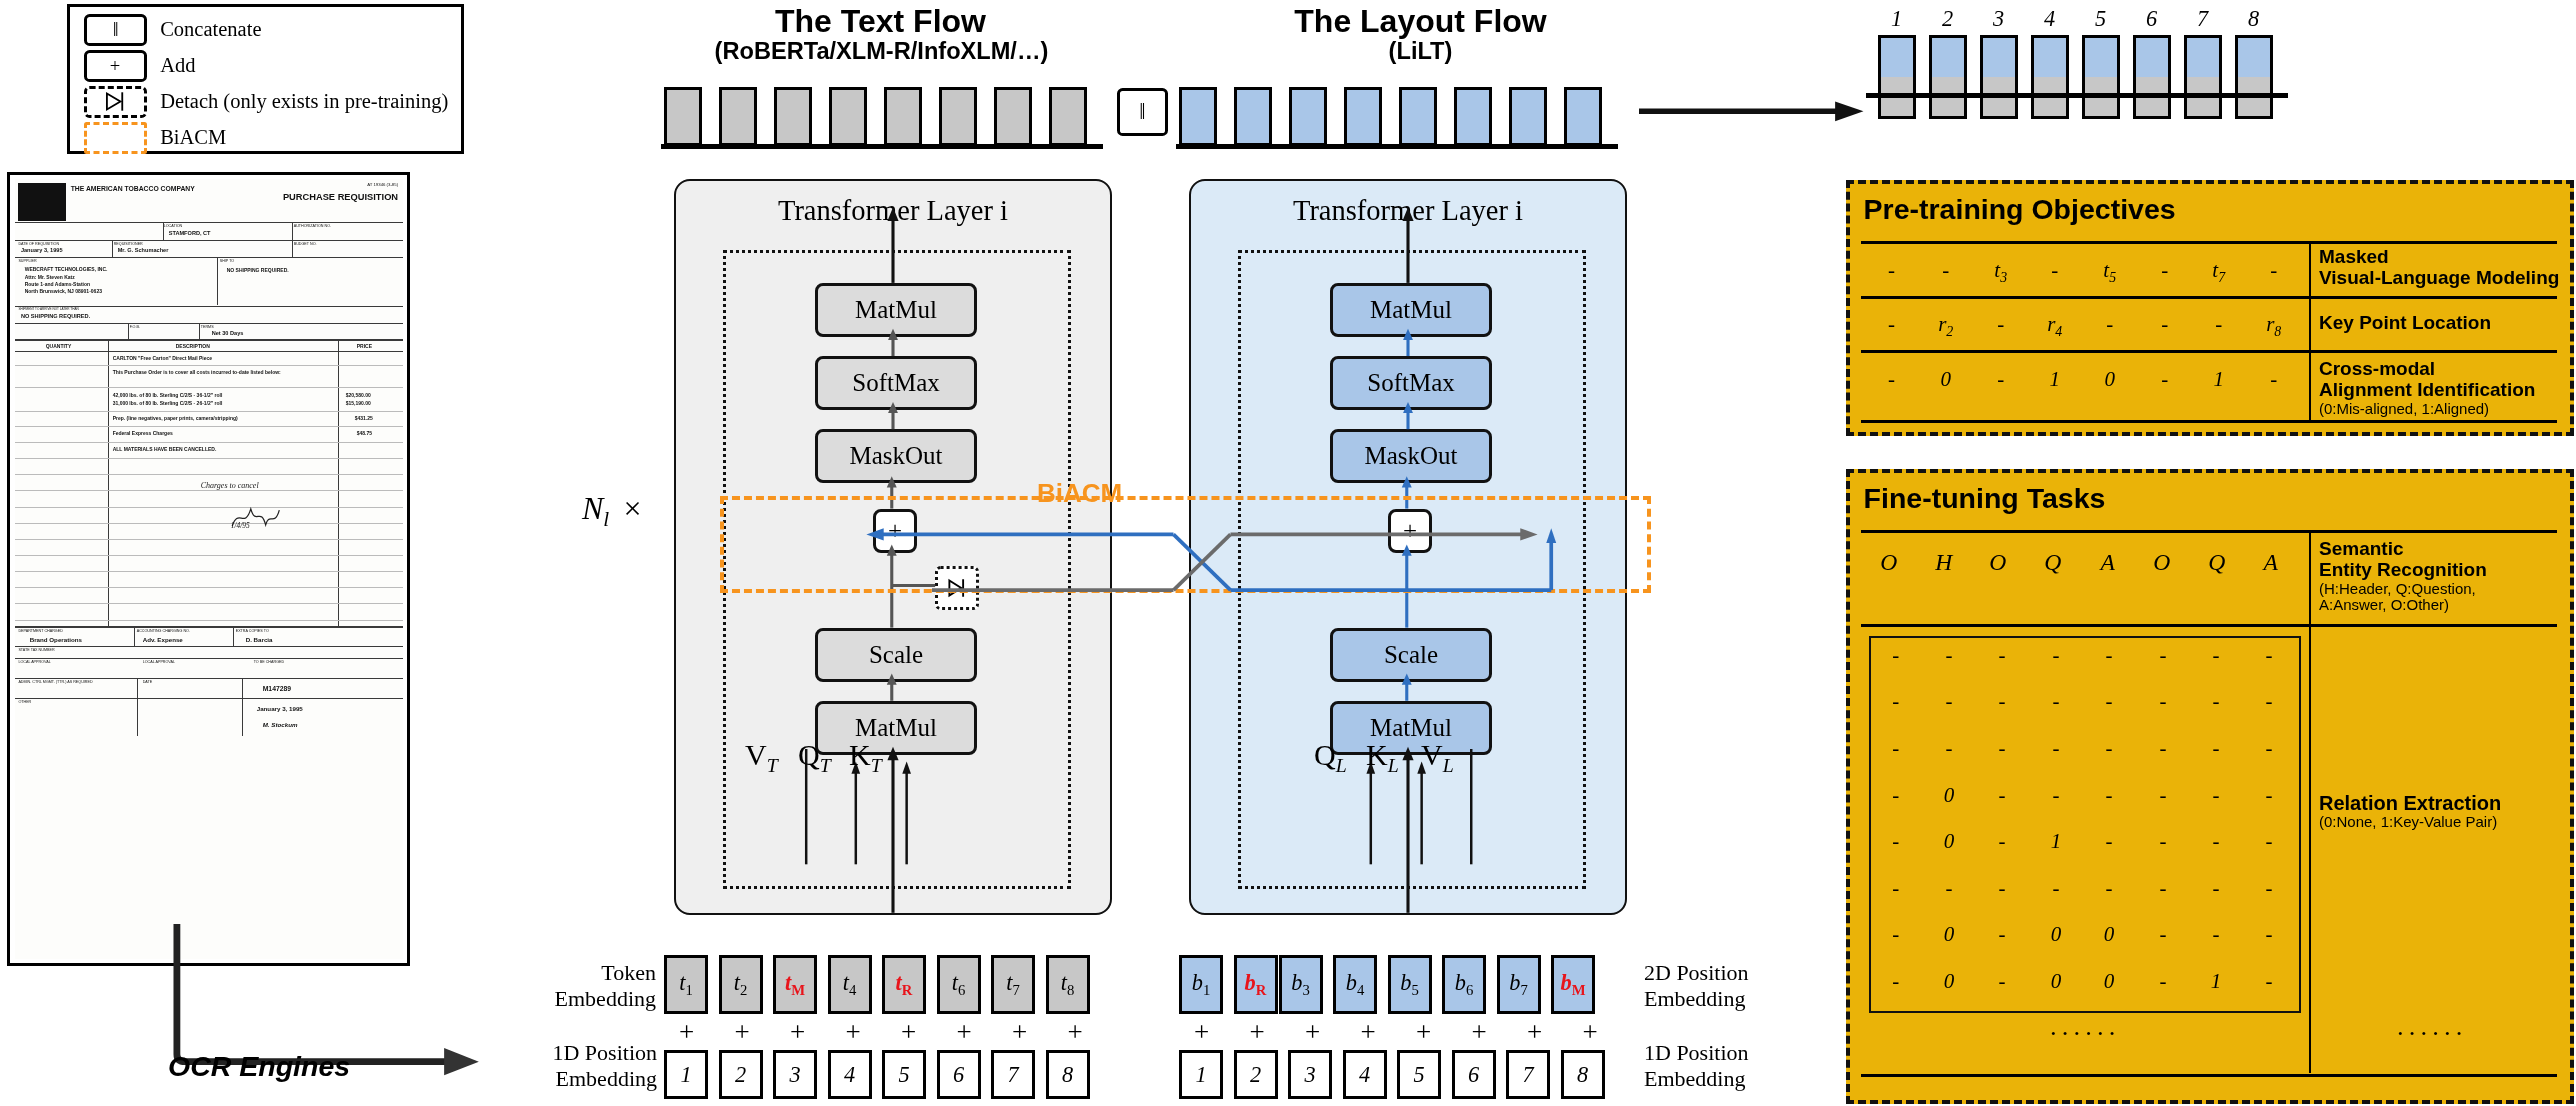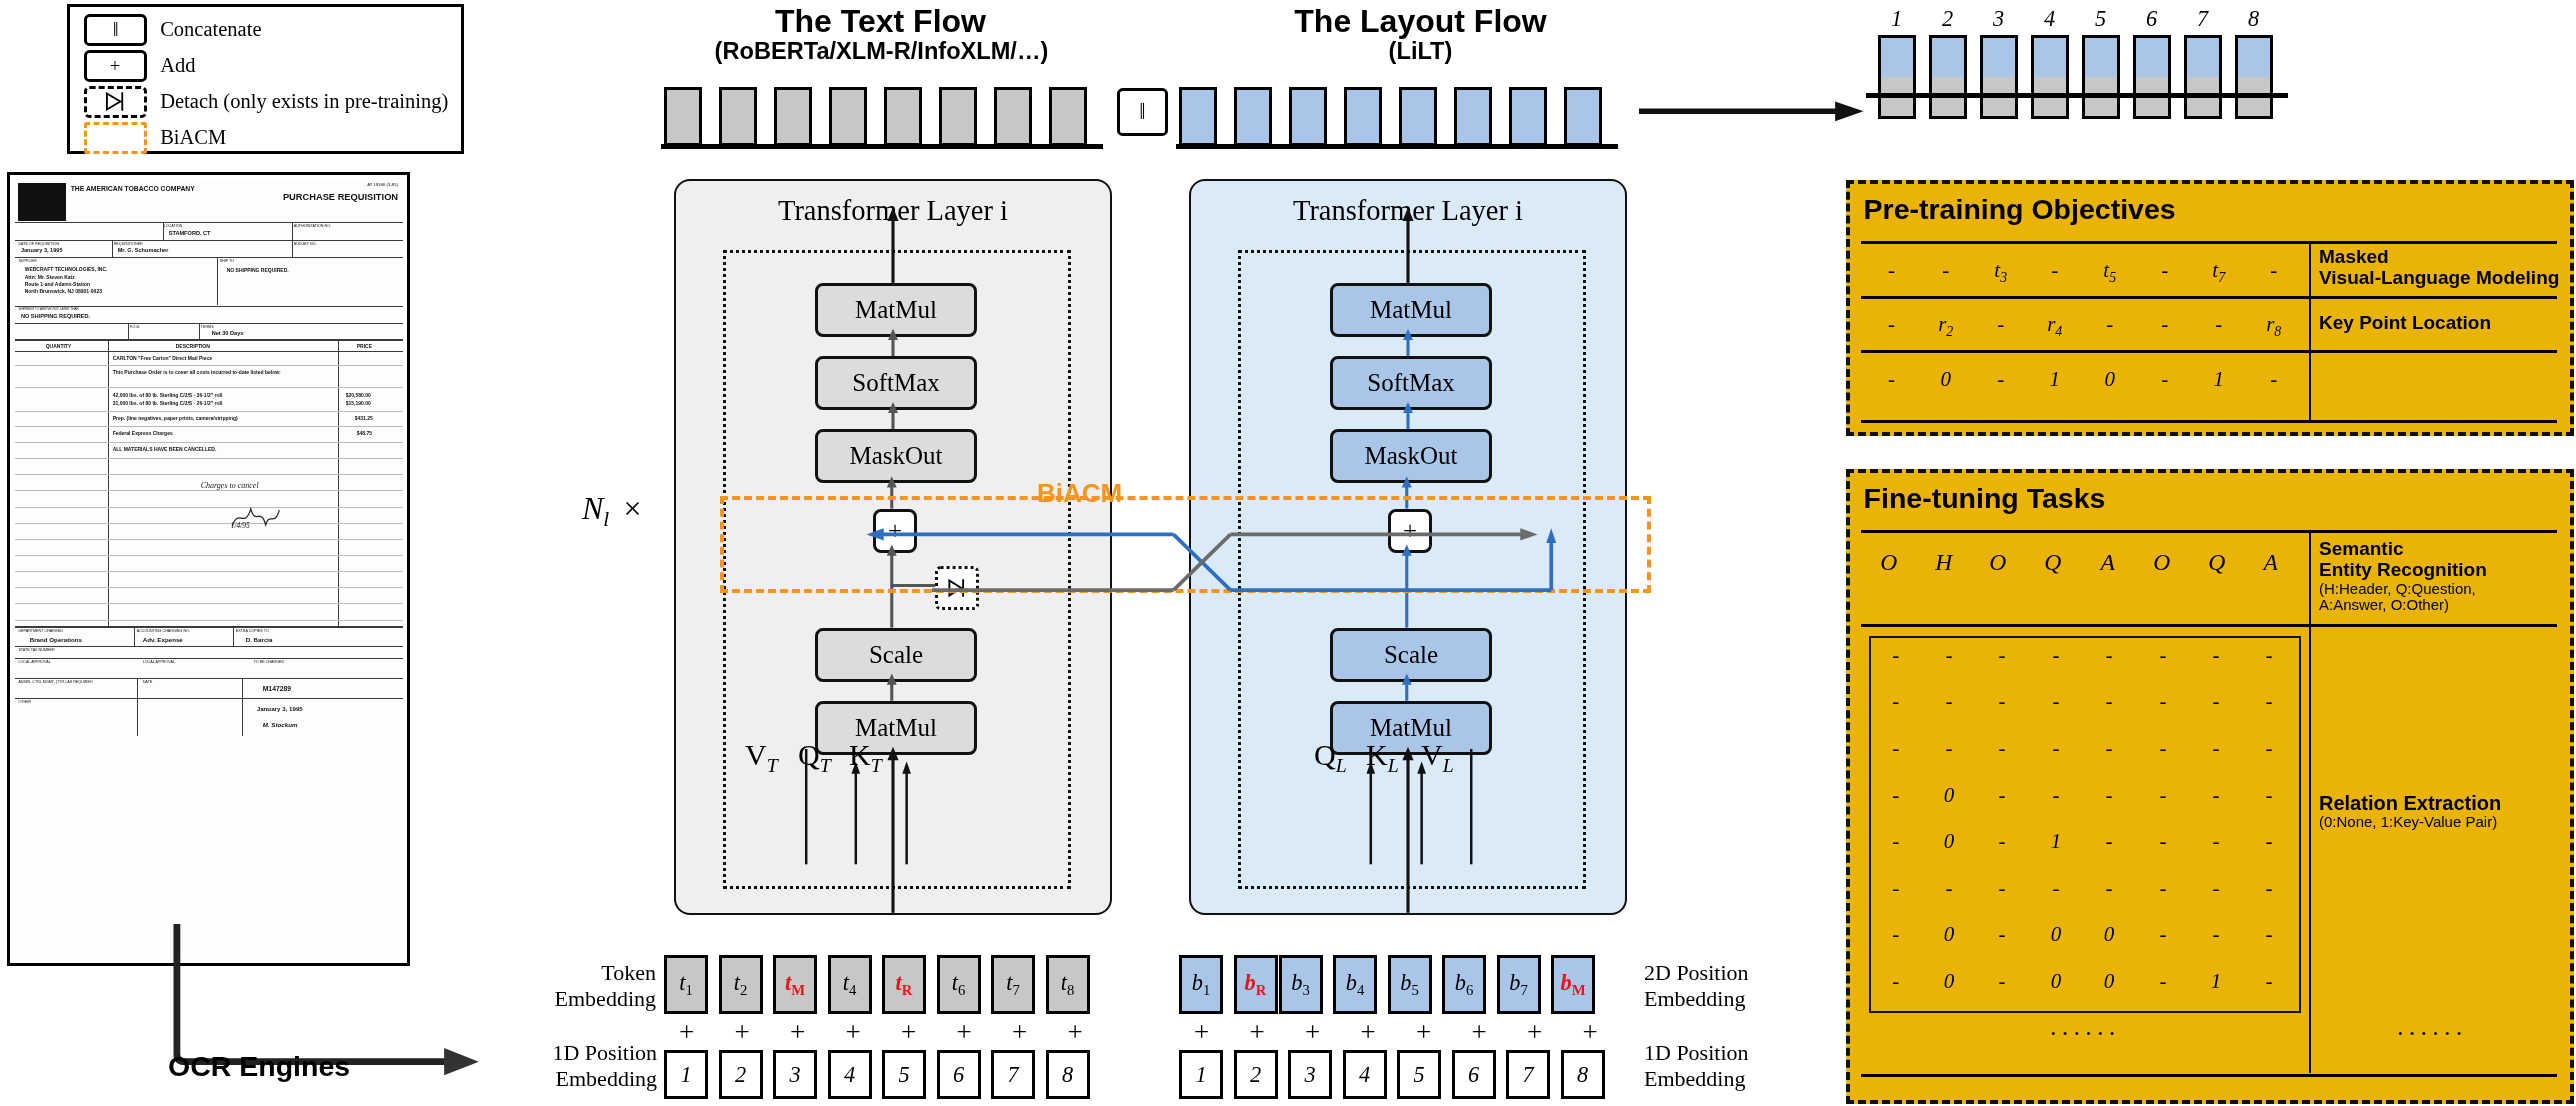--- a/index.html
+++ b/index.html
@@ -1,20 +1,20 @@
 <!DOCTYPE html>
 <html style="font-size:10px"><head>
 <meta charset="utf-8">
 <style>
   html,body{margin:0;padding:0;background:#fff;}
   body{width:2576px;height:1107px;position:relative;overflow:hidden;
        font-family:"Liberation Serif", serif;color:#000;}
   .abs{position:absolute;}
   .ser{font-family:"Liberation Serif", serif;}
-  .sans{font-family:"Liberation Sans", sans-serif;}
+  .sans{font-family:"Liberation Sans", sans-serif;font-style:italic;}
   .b{font-weight:bold;}
   .it{font-style:italic;}
 
   
   #legend{left:67px;top:3.7px;width:391px;height:144px;border:3.1px solid #000;background:#fff;}
   .leg-row{display:flex;align-items:center;height:36px;margin-left:13.6px;}
   .leg-box{width:57px;height:26px;border:3.1px solid #000;border-radius:5.6px;background:#fff;
            display:flex;align-items:center;justify-content:center;font-size:18.6px;}
   .leg-box.dash{border:3.1px dashed #000;border-radius:5.6px;}
   .leg-box.orange{border:3.7px dashed #F7941E;border-radius:2.5px;}
@@ -609,20 +609,24 @@
   <div id="pt-row-2" class="abs" style="left:11.2px;top:169px;width:448px;height:67px;">
       <div class="mcell" style="left: 8.7px; top: 13.6px; width: 43px; font-size: 21px;">-</div>
       <div class="mcell" style="left: 63px; top: 13.6px; width: 43px; font-size: 21px;">0</div>
       <div class="mcell" style="left: 118px; top: 13.6px; width: 43px; font-size: 21px;">-</div>
       <div class="mcell" style="left: 172px; top: 13.6px; width: 43px; font-size: 21px;">1</div>
       <div class="mcell" style="left: 227px; top: 13.6px; width: 43px; font-size: 21px;">0</div>
       <div class="mcell" style="left: 282px; top: 13.6px; width: 43px; font-size: 21px;">-</div>
       <div class="mcell" style="left: 336px; top: 13.6px; width: 43px; font-size: 21px;">1</div>
       <div class="mcell" style="left: 391px; top: 13.6px; width: 43px; font-size: 21px;">-</div>
     </div>
+  <div class="rlabel" style="left:469px;top:174px;font-size:19px;">
+    <span>Cross-modal</span><br><span>Alignment Identification</span>
+    <span class="rnote">(0:Mis-aligned, 1:Aligned)</span>
+  </div>
 </div>
 
 <div class="panel" style="left:1846px;top:469px;width:720px;height:627px;">
   <div class="abs panel-title" style="left:13.6px;top:8.7px;">Fine-tuning Tasks</div>
   <div class="hr" style="left:11.2px;top:57px;width:696px;height:2.5px;"></div>
   <div class="hr" style="left:11.2px;top:151px;width:696px;height:2.5px;"></div>
   <div class="hr" style="left:11.2px;top:601px;width:696px;height:2.5px;"></div>
   <div class="hr" style="left:459px;top:57px;width:1.9px;height:543px;"></div>
 
   <div id="ser-row" class="abs" style="left:11.2px;top:62px;width:448px;height:56px;">

